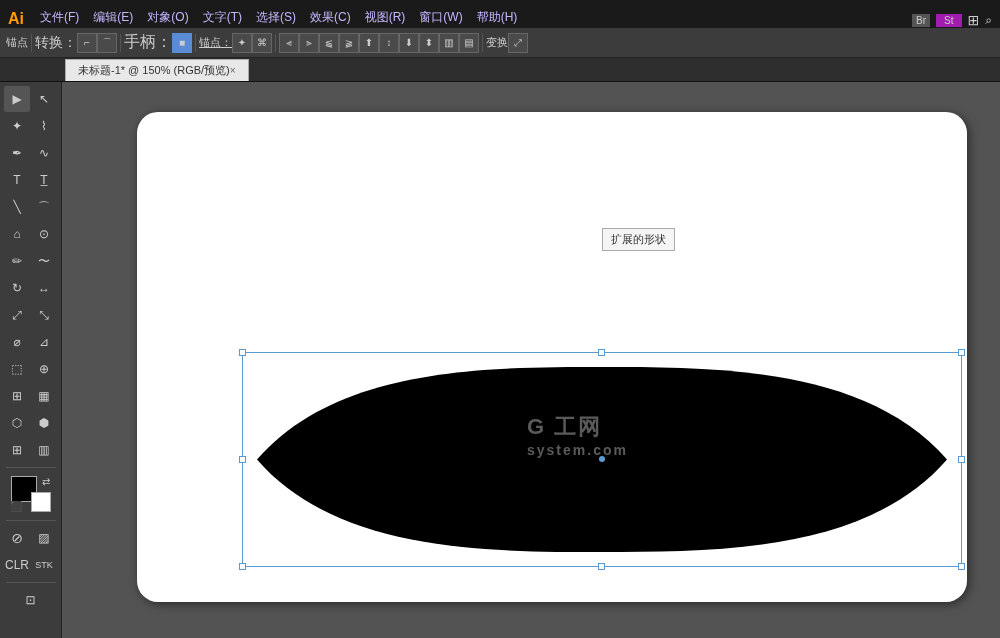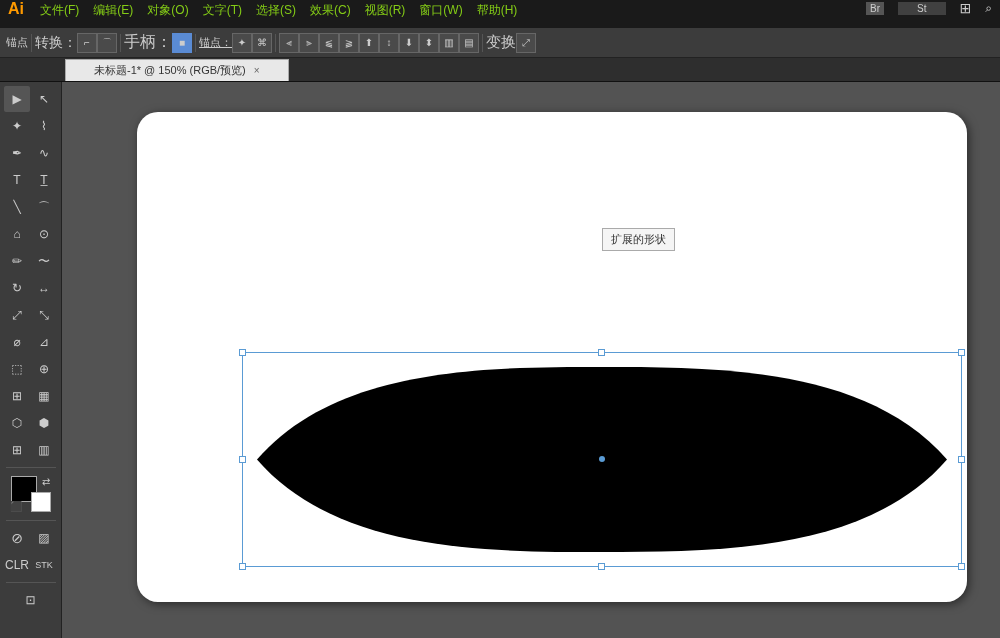--- a/index.html
+++ b/index.html
@@ -2,35 +2,35 @@
 <html><head>
   <meta charset="utf-8">
   <style>
     * { margin: 0; padding: 0; box-sizing: border-box; }
     body { width: 1000px; height: 638px; overflow: hidden; font-family: 'Microsoft YaHei', Arial, sans-serif; font-size: 12px; background: #535353; }
 
     
     #titlebar {
       width: 100%; height: 28px;
       background: #1a1a1a;
-      display: flex; align-items: flex-start;
+      display: flex; align-items: flex-end;
       padding: 0 8px;
       color: #ccc;
     }
     #titlebar .ai-logo {
       color: #ff9a00; font-weight: bold; font-size: 16px; margin-right: 10px;
     }
     #titlebar .menu-bar {
-      display: flex; gap: 2px; font-size: 12px; color: #84cc16;
+      display: flex; gap: 2px; font-size: 12px; color: #c4b5fd;
     }
     #titlebar .menu-bar span {
       padding: 2px 6px; cursor: pointer;
     }
     #titlebar .right-icons {
-      margin-left: auto; display: flex; align-items: center; gap: 14px;
+      margin-left: auto; display: flex; align-items: center; gap: 6px;
     }
 
     
     #toolbar {
       width: 100%; height: 30px;
       background: #3c3c3c;
       display: flex; align-items: center;
       padding: 0 6px; 
       border-bottom: 1px solid #222;
       color: #ccc; font-size: 11px;
@@ -48,23 +48,23 @@
     .toolbar-btn.active { background: #5a8bd4; border-color: #5a8bd4; }
 
     
     #tabbar {
       height: 24px; background: #2e2e2e;
       display: flex; align-items: flex-end;
       padding: 0 65px;
       border-bottom: 1px solid #111;
     }
     .tab {
-      height: 22px; padding: 0 28px;
+      height: 22px; padding: 0 12px;
       background: #e8e8e8; color: #333;
-      display: flex; align-items: center; gap: 8px;
+      display: flex; align-items: center; 
       font-size: 11px; cursor: pointer;
       border-top: 1px solid #aaa; border-left: 1px solid #aaa; border-right: 1px solid #aaa;
     }
     .tab .close-btn { font-size: 10px; color: #666; cursor: pointer; }
 
     
     #main {
       display: flex;
       width: 100%;
       height: calc(638px - 28px - 30px - 24px);
@@ -202,21 +202,21 @@
     <span>对象(O)</span>
     <span>文字(T)</span>
     <span>选择(S)</span>
     <span>效果(C)</span>
     <span>视图(R)</span>
     <span>窗口(W)</span>
     <span>帮助(H)</span>
   </div>
   <div class="right-icons">
     <span style="background:#555;padding:1px 4px;font-size:10px;color:#ccc;">Br</span>
-    <span style="background:#404040;padding:1px 19px;font-size:10px;color:#ccc;">St</span>
+    <span style="background:#a21caf;padding:1px 8px;font-size:10px;color:#ccc;">St</span>
     <span style="font-size:14px;color:#ccc;cursor:pointer;">⊞</span>
     <span style="font-size:12px;color:#ccc;cursor:pointer;">⌕</span>
   </div>
 </div>
 
 <div id="toolbar">
   <span style="color:#ccc;font-size:11px;">锚点</span>
   <div class="toolbar-sep"></div>
   <span style="color:#ccc;font-size:14px;">转换：</span>
   <div class="toolbar-btn" title="Convert to corner">⌐</div>
@@ -234,21 +234,21 @@
   <div class="toolbar-btn">⫸</div>
   <div class="toolbar-btn">⫹</div>
   <div class="toolbar-btn">⫺</div>
   <div class="toolbar-btn">⬆</div>
   <div class="toolbar-btn">↕</div>
   <div class="toolbar-btn">⬇</div>
   <div class="toolbar-btn">⬍</div>
   <div class="toolbar-btn">▥</div>
   <div class="toolbar-btn">▤</div>
   <div class="toolbar-sep"></div>
-  <span style="color:#ccc;font-size:15px;">变换</span>
+  <span style="color:#ccc;font-size:11px;">变换</span>
   <div class="toolbar-btn">⤢</div>
 </div>
 
 <div id="tabbar">
   <div class="tab">
     <span>未标题-1* @ 150% (RGB/预览)</span>
     <span class="close-btn">×</span>
   </div>
 </div>
 
@@ -352,18 +352,22 @@
         <div class="handle tr"></div>
         <div class="handle ml"></div>
         <div class="handle mr"></div>
         <div class="handle bl"></div>
         <div class="handle bm"></div>
         <div class="handle br"></div>
       </div>
 
       <div id="center-dot"></div>
 
+      <div id="watermark">
+        <div>G 工网</div>
+        <div style="font-size:14px;">system.com</div>
+      </div>
 
     </div>
 
   </div>
 
 </div>
 
 </body></html>

